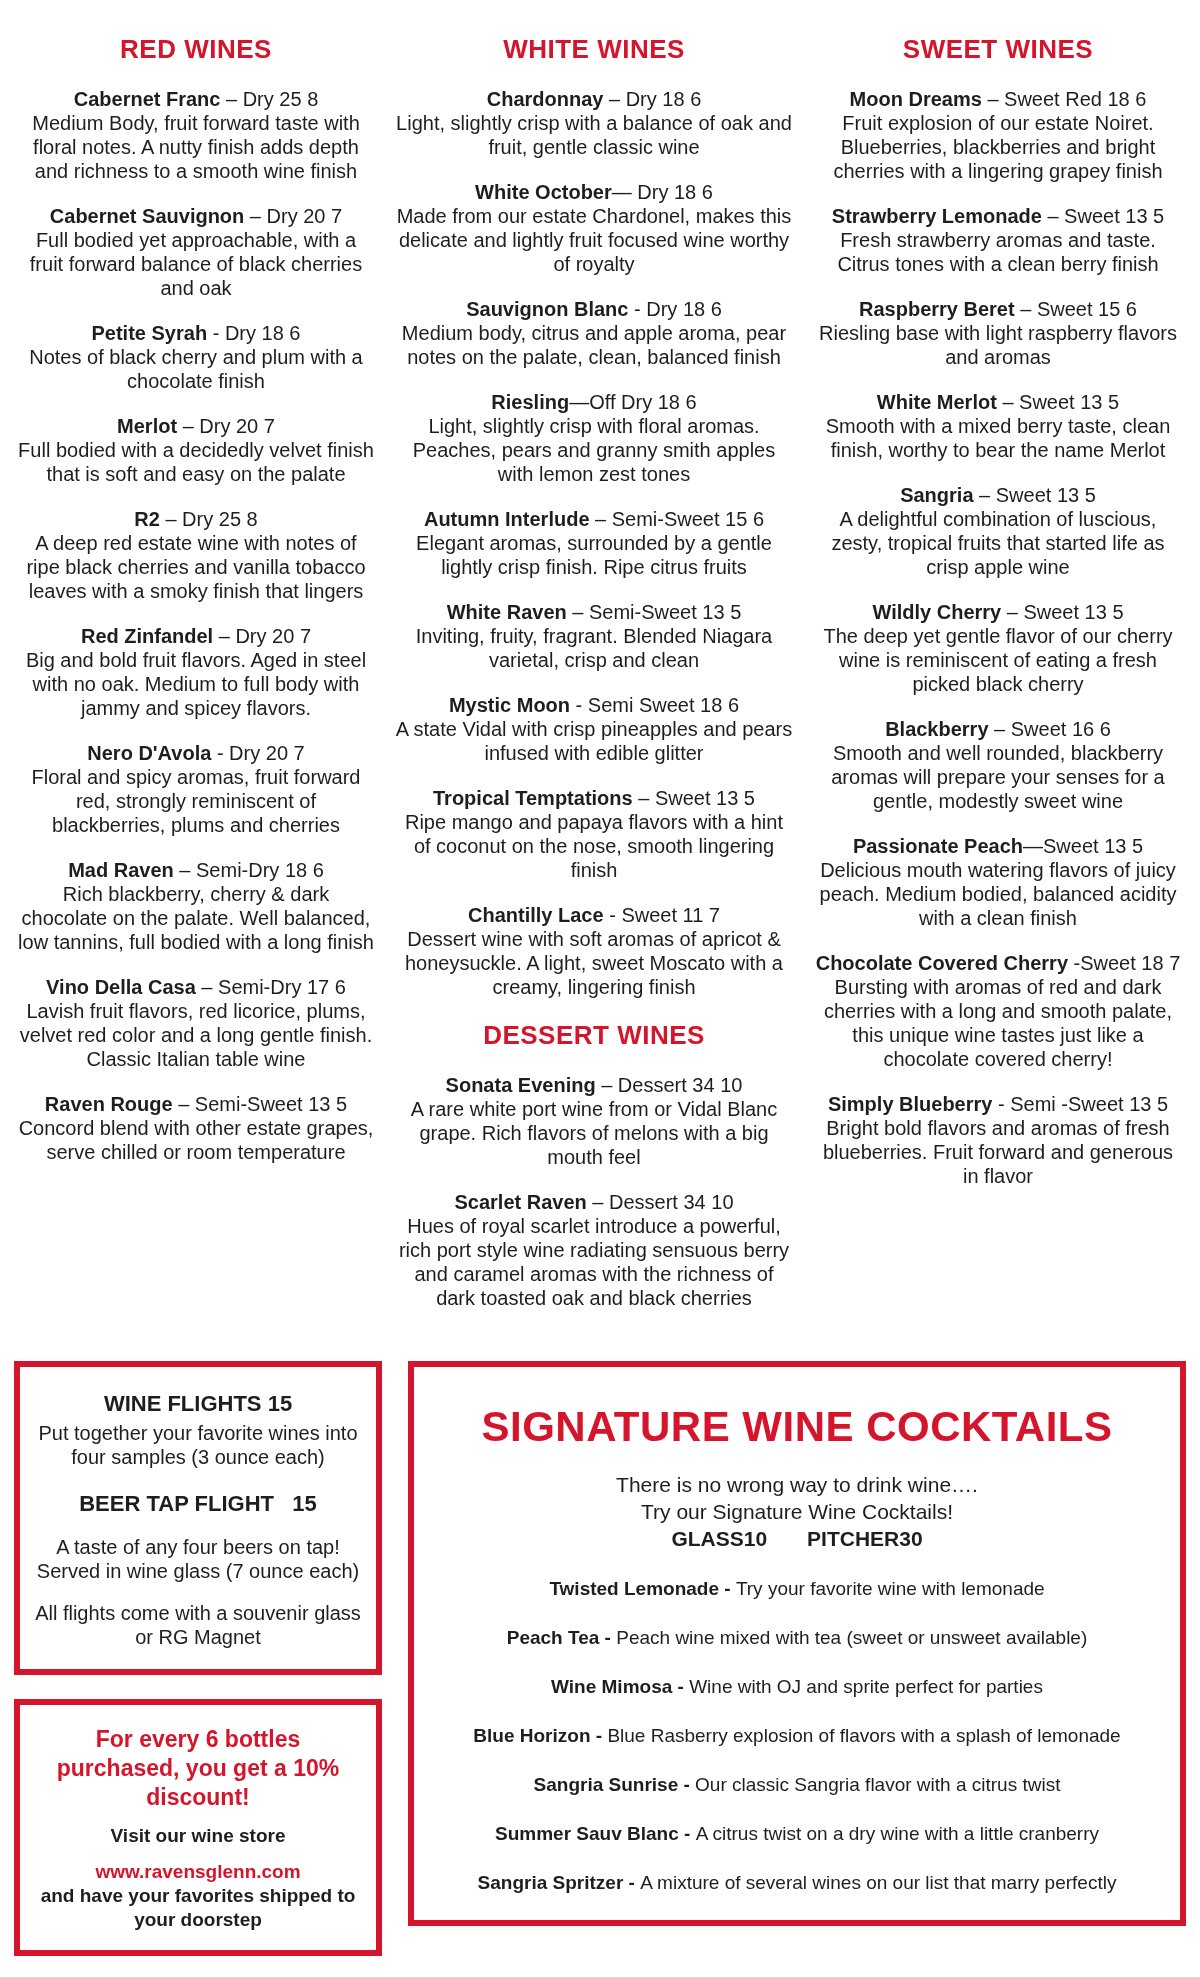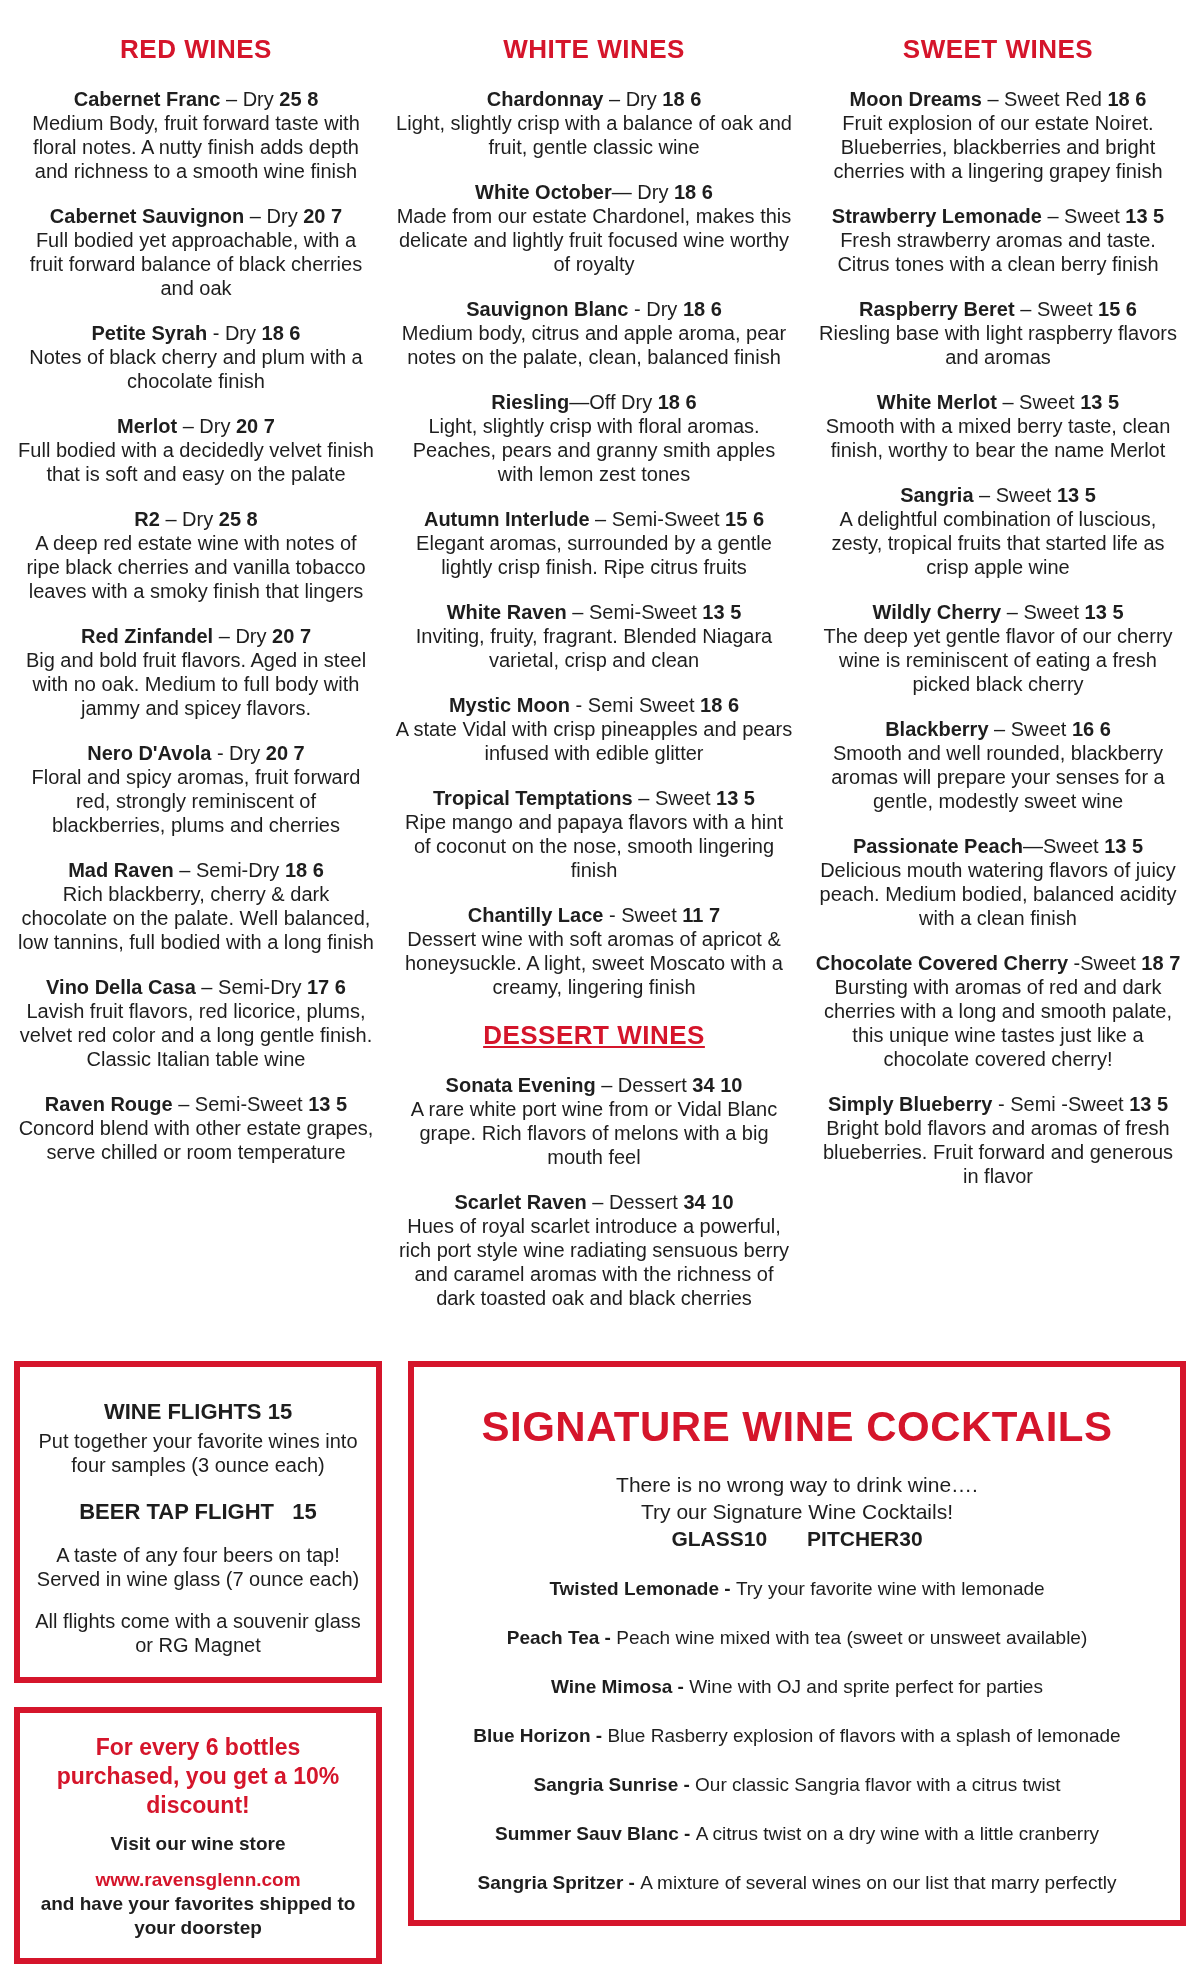--- a/index.html
+++ b/index.html
@@ -13,38 +13,38 @@
   .menu-grid{
     display:grid;
     grid-template-columns:376px 420px 388px;
     padding:0 8px 0 8px;
   }
   .col{padding:0 10px;text-align:center;}
   .col-heading{
     font-size:26px;font-weight:bold;color:var(--accent);
     margin:0 0 22px 0;letter-spacing:.5px;
   }
-  .col-heading.inner{margin-top:8px;text-decoration:underline;}
+  .col-heading.inner{margin-top:8px;}
   .wine-item{margin:0 0 21px 0;}
   .wine-title{font-size:20px;line-height:24px;}
   .wine-name{font-weight:bold;}
   .wine-mid{font-weight:normal;}
-  .wine-price{font-weight:bold;}
+  .wine-price{font-weight:normal;}
   .wine-desc{font-size:20px;line-height:24px;}
   
   .boxes-row{
     display:grid;
     grid-template-columns:368px 1fr;
     column-gap:26px;
     margin:30px 14px 0 14px;
     align-items:start;
   }
   .red-box{border:6px solid var(--accent);background:#fff;text-align:center;}
   .left-boxes{display:flex;flex-direction:column;gap:24px;}
-  .flights-box{padding:32px 12px 20px 12px;}
+  .flights-box{padding:24px 12px 20px 12px;}
   .flight-title{font-size:22px;font-weight:bold;white-space:pre-wrap;line-height:26px;}
   .flight-title.beer{margin-top:22px;}
   .flight-desc{font-size:20px;line-height:24px;margin-top:4px;}
   .flight-desc.gap{margin-top:18px;}
   .discount-box{padding:20px 12px 18px 12px;}
   .discount-heading{
     font-size:23px;font-weight:bold;color:var(--accent);line-height:29px;
   }
   .discount-line{font-size:19px;font-weight:bold;line-height:24px;}
   .discount-line:nth-of-type(2){margin-top:10px;}

